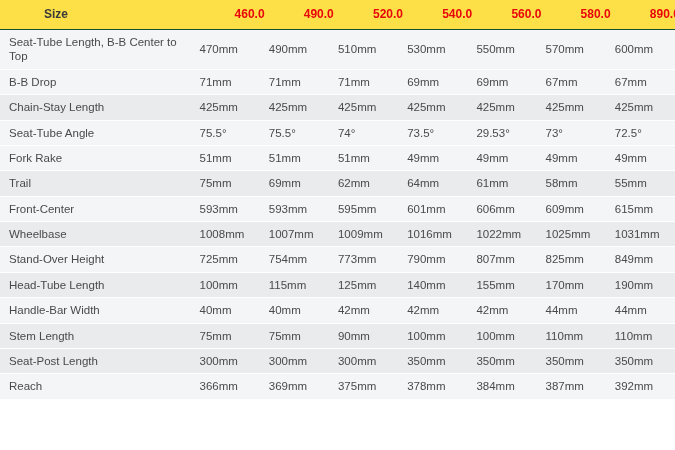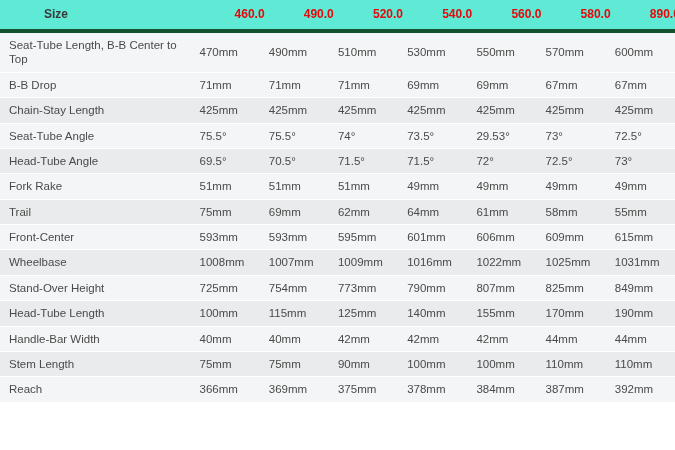--- a/index.html
+++ b/index.html
@@ -27,22 +27,22 @@
     vertical-align: middle;
     padding: 5px 8px 5px 9px;
     border-bottom: 1px solid #ffffff;
     line-height: 1.25;
   }
   #geo-table thead th {
     font-weight: bold;
     font-size: 12px;
     padding-top: 7px;
     padding-bottom: 7px;
-    background: #5eead4;
-    border-bottom: 4px solid #14532d;
+    background: #fde047;
+    border-bottom: 1px solid #14532d;
     padding-left: 44px;
   }
   #geo-table thead th.size-head {
     color: #e8070a;
     text-align: right;
   }
   #geo-table thead th.label-head {
     color: #3a3a3a;
   }
   #geo-table tbody tr.odd td { background: #f4f5f6; }
@@ -115,30 +115,20 @@
       <tr class="odd">
         <td class="row-label">Seat-Tube Angle</td>
         <td class="value">75.5°</td>
         <td class="value">75.5°</td>
         <td class="value">74°</td>
         <td class="value">73.5°</td>
         <td class="value">29.53°</td>
         <td class="value">73°</td>
         <td class="value">72.5°</td>
       </tr>
-      <tr class="even">
-        <td class="row-label">Head-Tube Angle</td>
-        <td class="value">69.5°</td>
-        <td class="value">70.5°</td>
-        <td class="value">71.5°</td>
-        <td class="value">71.5°</td>
-        <td class="value">72°</td>
-        <td class="value">72.5°</td>
-        <td class="value">73°</td>
-      </tr>
       <tr class="odd">
         <td class="row-label">Fork Rake</td>
         <td class="value">51mm</td>
         <td class="value">51mm</td>
         <td class="value">51mm</td>
         <td class="value">49mm</td>
         <td class="value">49mm</td>
         <td class="value">49mm</td>
         <td class="value">49mm</td>
       </tr>
@@ -205,20 +195,30 @@
       <tr class="even">
         <td class="row-label">Stem Length</td>
         <td class="value">75mm</td>
         <td class="value">75mm</td>
         <td class="value">90mm</td>
         <td class="value">100mm</td>
         <td class="value">100mm</td>
         <td class="value">110mm</td>
         <td class="value">110mm</td>
       </tr>
+      <tr class="even">
+        <td class="row-label">Seat-Post Length</td>
+        <td class="value">300mm</td>
+        <td class="value">300mm</td>
+        <td class="value">300mm</td>
+        <td class="value">350mm</td>
+        <td class="value">350mm</td>
+        <td class="value">350mm</td>
+        <td class="value">350mm</td>
+      </tr>
       <tr class="odd">
         <td class="row-label">Reach</td>
         <td class="value">366mm</td>
         <td class="value">369mm</td>
         <td class="value">375mm</td>
         <td class="value">378mm</td>
         <td class="value">384mm</td>
         <td class="value">387mm</td>
         <td class="value">392mm</td>
       </tr>

